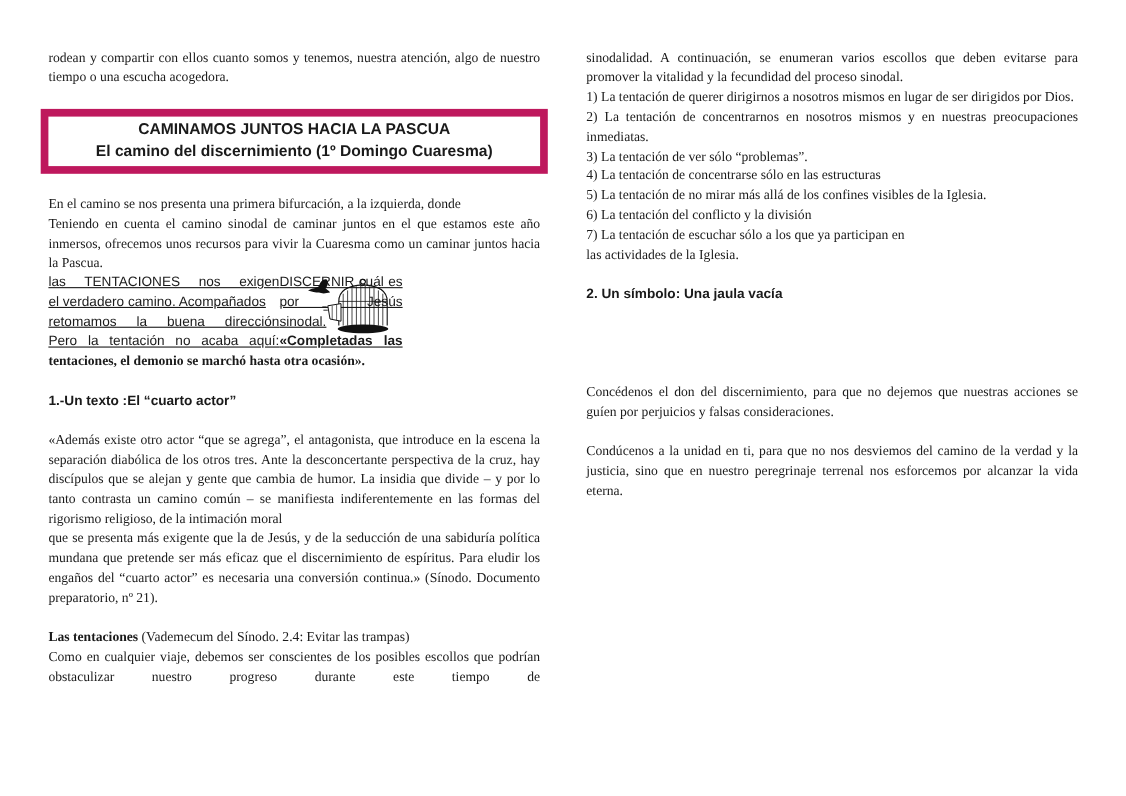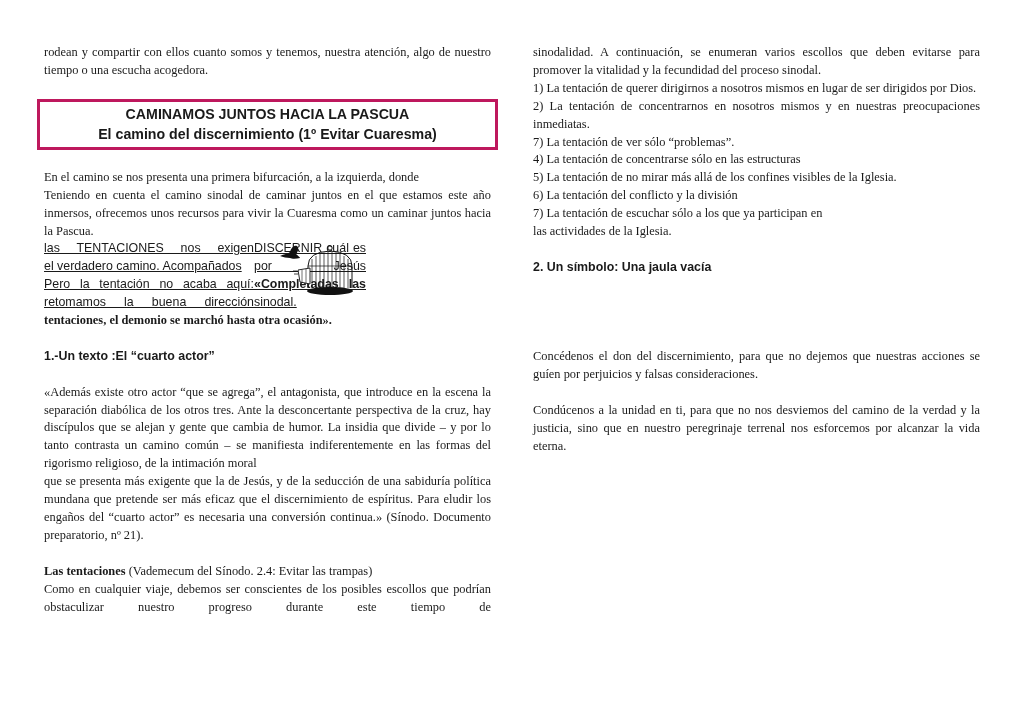--- a/index.html
+++ b/index.html
@@ -8,61 +8,61 @@
     font-family: "Liberation Sans", sans-serif; color: #1a1a1a;
   }
   .col { position: absolute; top: 44px; font-size: 12.4px; line-height: 17.9px; }
   .col-left { left: 44px; width: 447px; }
   .col-right { left: 533px; width: 447px; }
   .p { margin: 0; text-align: justify; font-family: Liberation Serif, serif; }
   .last-left { text-align-last: left; }
   .b { font-weight: bold; }
   .gap { height: 17.9px; }
   .title-box {
-    border: 3px solid #be185d; margin: 19px -7px 19px -7px; padding: 2px 0 3px 0;
+    border: 7px solid #be185d; margin: 19px -7px 19px -7px; padding: 2px 0 3px 0;
     text-align: center; font-weight: bold; font-size: 14.2px; line-height: 20px;
   }
   .wrap-area { position: relative; }
   .row { display: flex; justify-content: flex-start; text-decoration: underline; }
   .row .l { width: 210px; text-align: justify; text-align-last: justify; white-space: nowrap; }
   .row .r { width: 112px; text-align: justify; text-align-last: justify; white-space: nowrap; }
   .row .l.nojust { text-align-last: left; }
   .cage { position: absolute; left: 234px; top: 4px; width: 76px; height: 56px; }
   .heading { font-weight: bold; margin: 0; }
 </style>
 </head>
 <body>
 
 <div class="col col-left">
   <p class="p last-left">rodean y compartir con ellos cuanto somos y tenemos, nuestra atención, algo de nuestro tiempo o una escucha acogedora.</p>
 
   <div class="title-box">
     <div>CAMINAMOS JUNTOS HACIA LA PASCUA</div>
-    <div>El camino del discernimiento (1º Evitar Cuaresma)</div>
+    <div>El camino del discernimiento (1º Domingo Cuaresma)</div>
   </div>
 
   <p class="p" style="white-space:nowrap;">En el camino se nos presenta una primera bifurcación, a la izquierda, donde</p>
   <p class="p last-left">Teniendo en cuenta el camino sinodal de caminar juntos en el que estamos este año inmersos, ofrecemos unos recursos para vivir la Cuaresma como un caminar juntos hacia la Pascua.</p>
 
   <div class="wrap-area">
     <div class="row">
       <span class="l">las TENTACIONES nos exigen</span>
       <span class="r">DISCERNIR cuál es</span>
     </div>
     <div class="row">
       <span class="l nojust">el verdadero camino. Acompañados</span>
       <span class="r">por Jesús</span>
     </div>
     <div class="row">
+      <span class="l">retomamos la buena dirección</span>
+      <span class="r" style="text-align-last:left;">sinodal.</span>
+    </div>
+    <div class="row">
       <span class="l">Pero la tentación no acaba aquí:</span>
       <span class="r b">«Completadas las</span>
-    </div>
-    <div class="row">
-      <span class="l">retomamos la buena dirección</span>
-      <span class="r" style="text-align-last:left;">sinodal.</span>
     </div>
 
     <svg class="cage" viewBox="0 0 76 56">
 
       <path d="M2 12 C6 10 10 10 12 8 C13 4 16 1 19 2 C21 4 20 8 18 10 C20 12 22 13 22 14 C18 15 14 15 12 14 C9 14 5 13 2 12 Z" fill="#111"></path>
 
       <circle cx="52" cy="4" r="2.2" fill="none" stroke="#111" stroke-width="1"></circle>
 
       <path d="M30 44 L30 22 Q30 8 52 7 Q74 8 74 22 L74 44" fill="none" stroke="#111" stroke-width="1"></path>
       <g stroke="#111" stroke-width="0.7">
@@ -101,21 +101,21 @@
 
   <p class="p"><span class="b">Las tentaciones</span><span> (Vademecum del Sínodo. 2.4: Evitar las trampas)</span></p>
   <p class="p" style="text-align-last:justify;">Como en cualquier viaje, debemos ser conscientes de los posibles escollos que podrían obstaculizar nuestro progreso durante este tiempo de</p>
 </div>
 
 <div class="col col-right">
   <p class="p last-left">sinodalidad. A continuación, se enumeran varios escollos que deben evitarse para promover la vitalidad y la fecundidad del proceso sinodal.</p>
   <div>
     <p class="p last-left">1) La tentación de querer dirigirnos a nosotros mismos en lugar de ser dirigidos por Dios.</p>
     <p class="p last-left">2) La tentación de concentrarnos en nosotros mismos y en nuestras preocupaciones inmediatas.</p>
-    <p class="p last-left">7) La tentación de ver sólo “problemas”.</p>
+    <p class="p last-left">3) La tentación de ver sólo “problemas”.</p>
     <p class="p last-left">4) La tentación de concentrarse sólo en las estructuras</p>
     <p class="p last-left">5) La tentación de no mirar más allá de los confines visibles de la Iglesia.</p>
     <p class="p last-left">6) La tentación del conflicto y la división</p>
     <p class="p last-left">7) La tentación de escuchar sólo a los que ya participan en</p>
     <p class="p last-left">las actividades de la Iglesia.</p>
   </div>
   <div class="gap"></div>
   <p class="heading">2. Un símbolo: Una jaula vacía</p>
   <div class="gap"></div>
   <div class="gap"></div>

